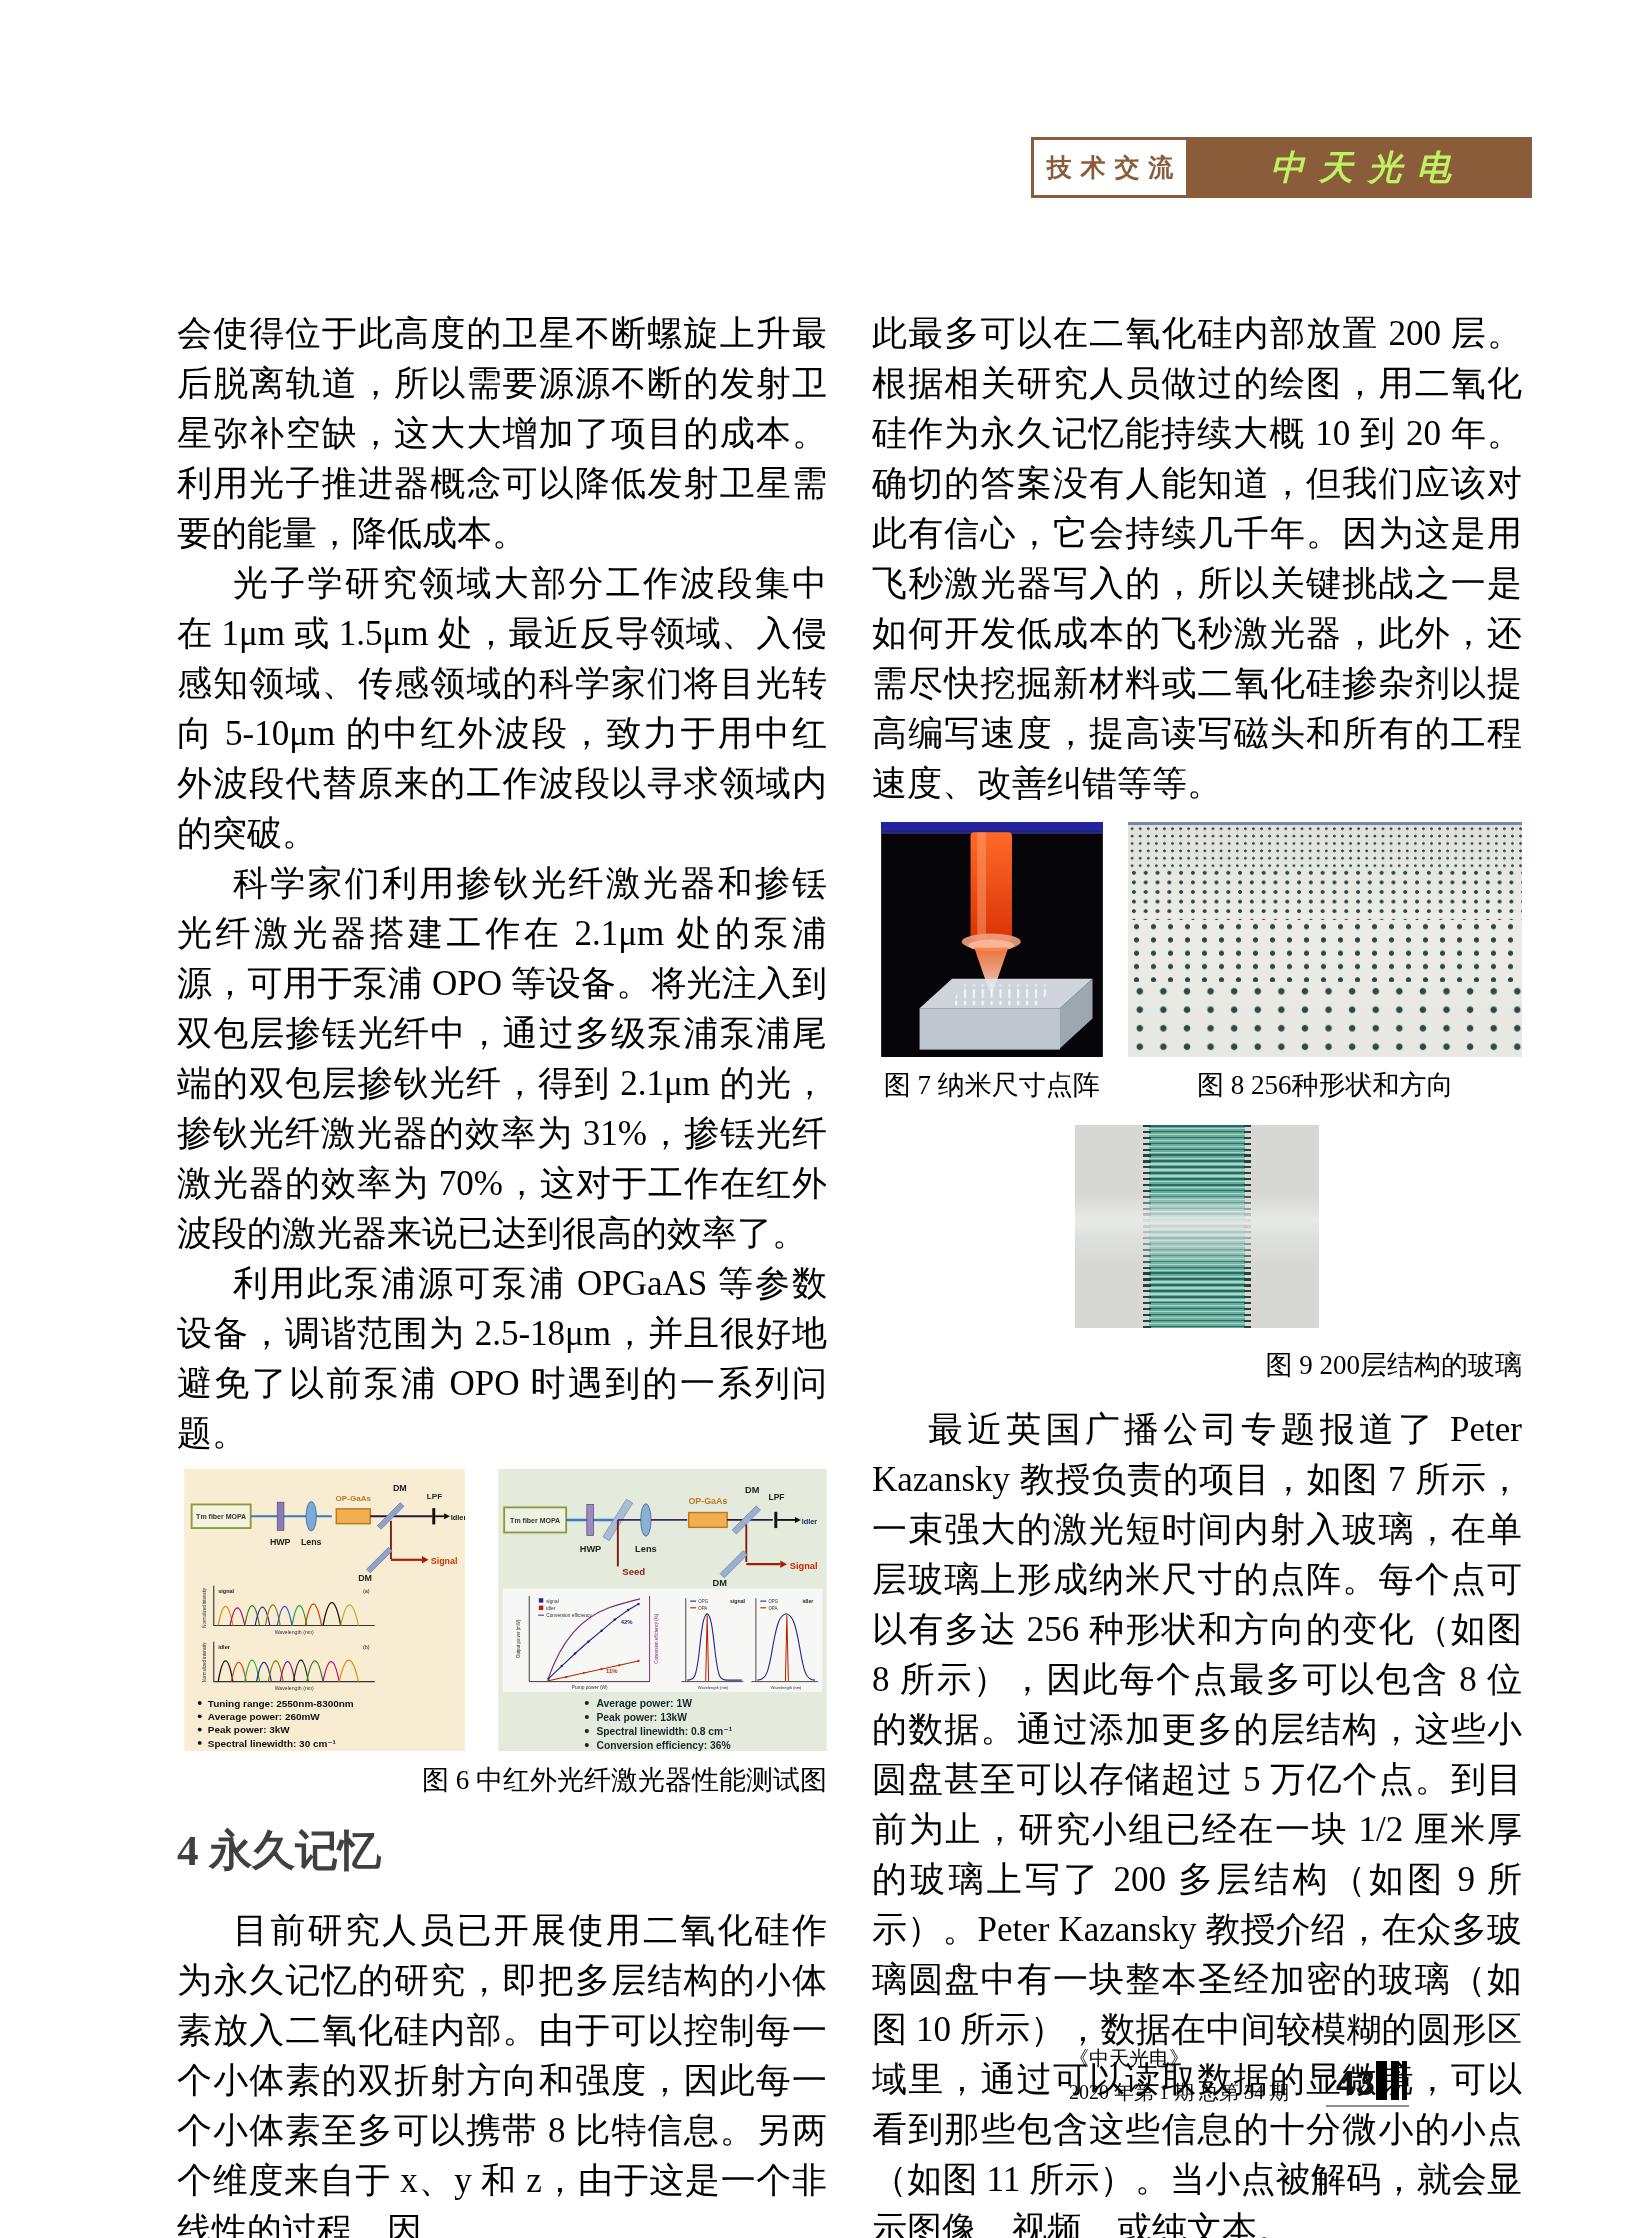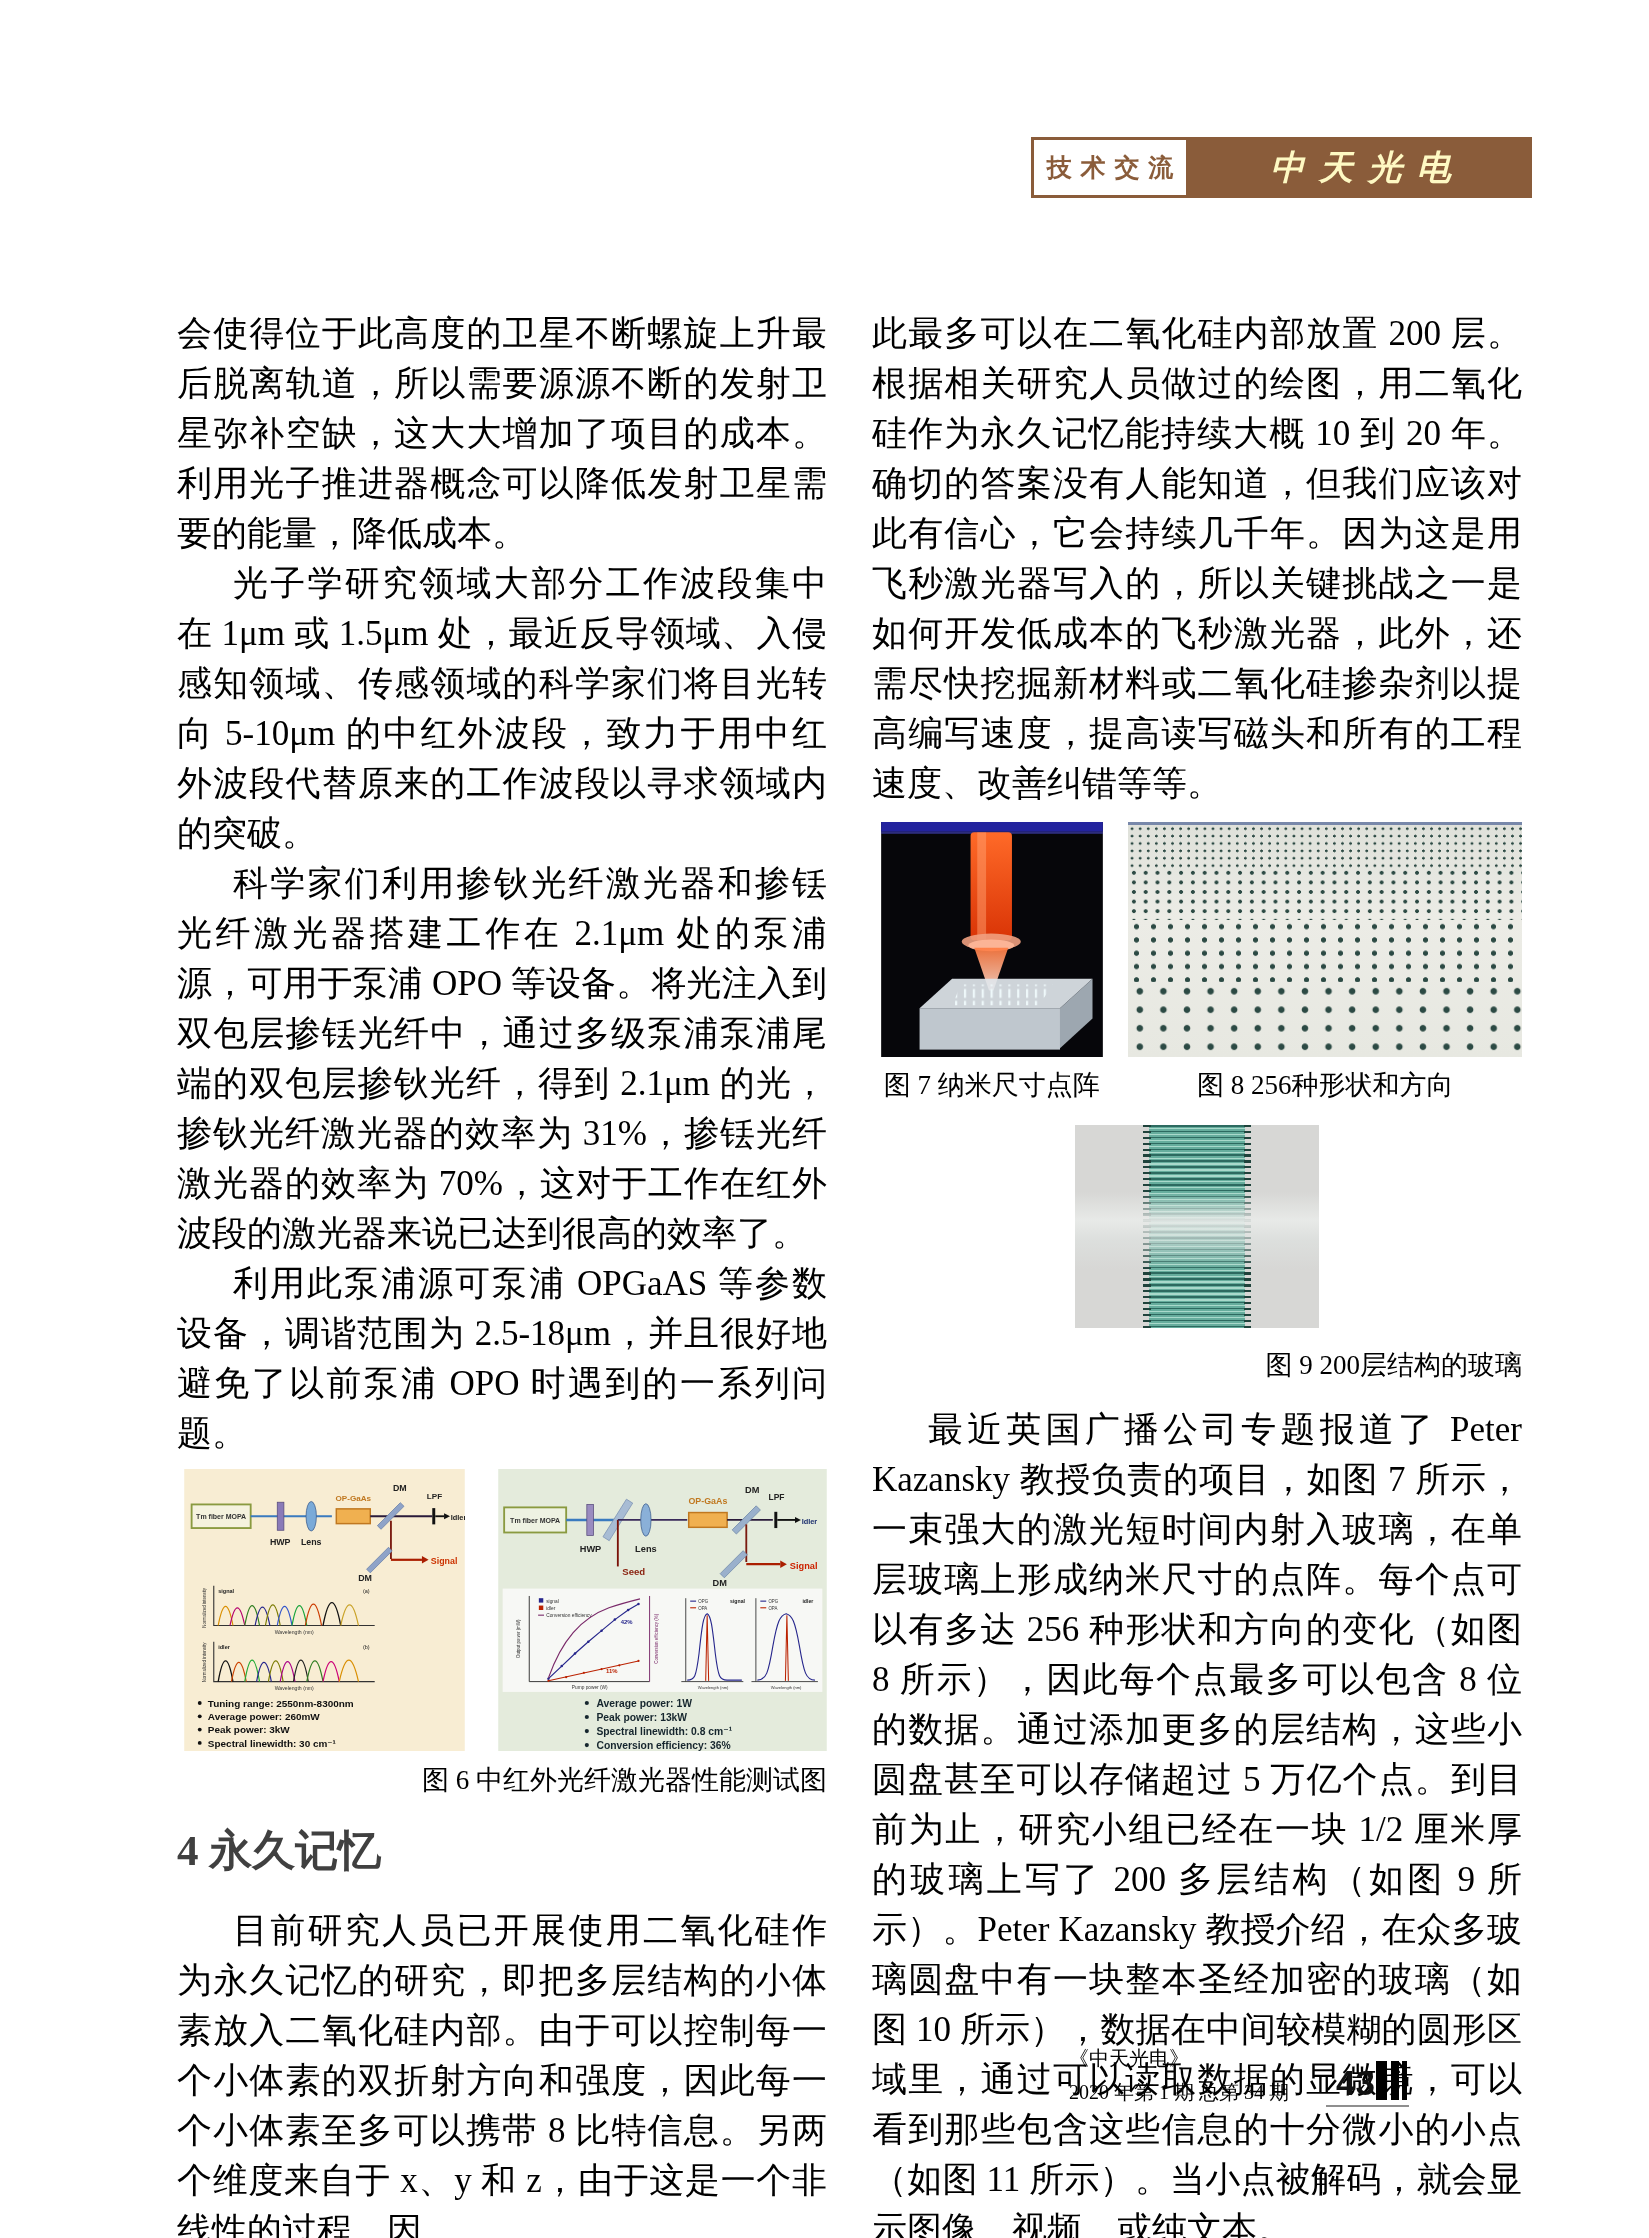--- a/index.html
+++ b/index.html
@@ -5,21 +5,21 @@
   html,body{margin:0;padding:0;background:#ffffff;}
   #page{position:relative;width:1649px;height:2239px;background:#ffffff;overflow:hidden;
         font-family:"Liberation Serif","DejaVu Serif",serif;color:#000;}
 
   
   .header-band{position:absolute;left:1031px;top:137px;width:501px;height:61px;background:#8a5c3a;display:flex;}
   .tag-box{box-sizing:border-box;width:158px;height:61px;background:#ffffff;border:3px solid #8a5c3a;
            display:flex;align-items:center;justify-content:center;}
   .tag-box span{color:#8a5c3a;font-size:25px;font-weight:600;letter-spacing:8.9px;text-indent:8.9px;
                 font-family:"Liberation Sans","DejaVu Sans",sans-serif;}
-  .brand-logo{flex:1;display:flex;align-items:center;justify-content:center;color:#fef9c3;
+  .brand-logo{flex:1;display:flex;align-items:center;justify-content:center;color:#bef264;
               font-size:34px;font-weight:bold;font-style:italic;letter-spacing:14.8px;text-indent:14.8px;}
 
   
   .col{position:absolute;top:309px;width:650px;}
   .col.left{left:177px;}
   .col.right{left:872px;}
   p.body{margin:0;font-size:35px;line-height:50px;text-align:justify;}
   p.indent{text-indent:56px;}
   .caption{font-size:27px;line-height:35px;text-align:right;}
   .section-heading{margin:26.6px 0 0 0;font-size:43px;line-height:52px;font-weight:bold;color:#404040;}

